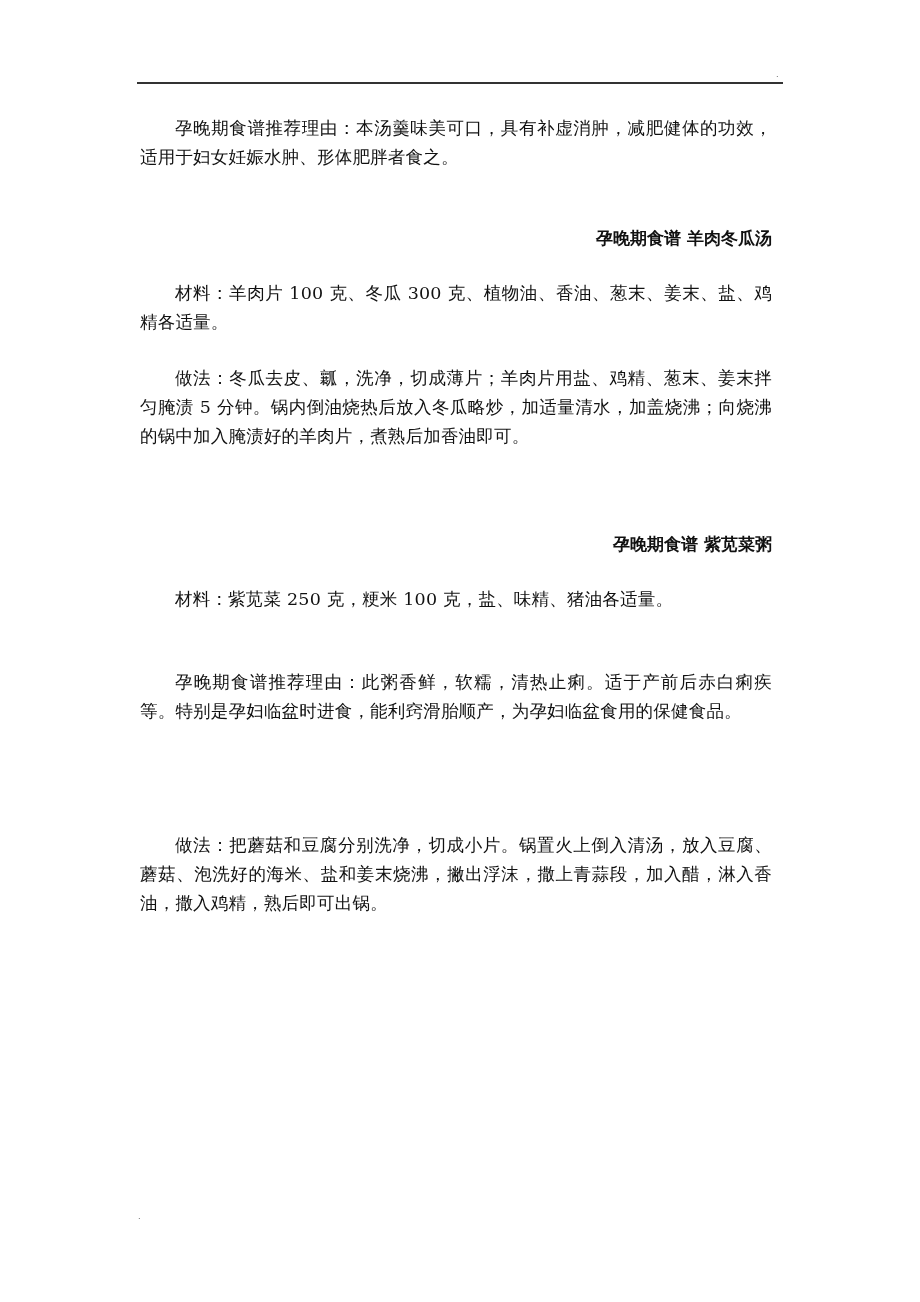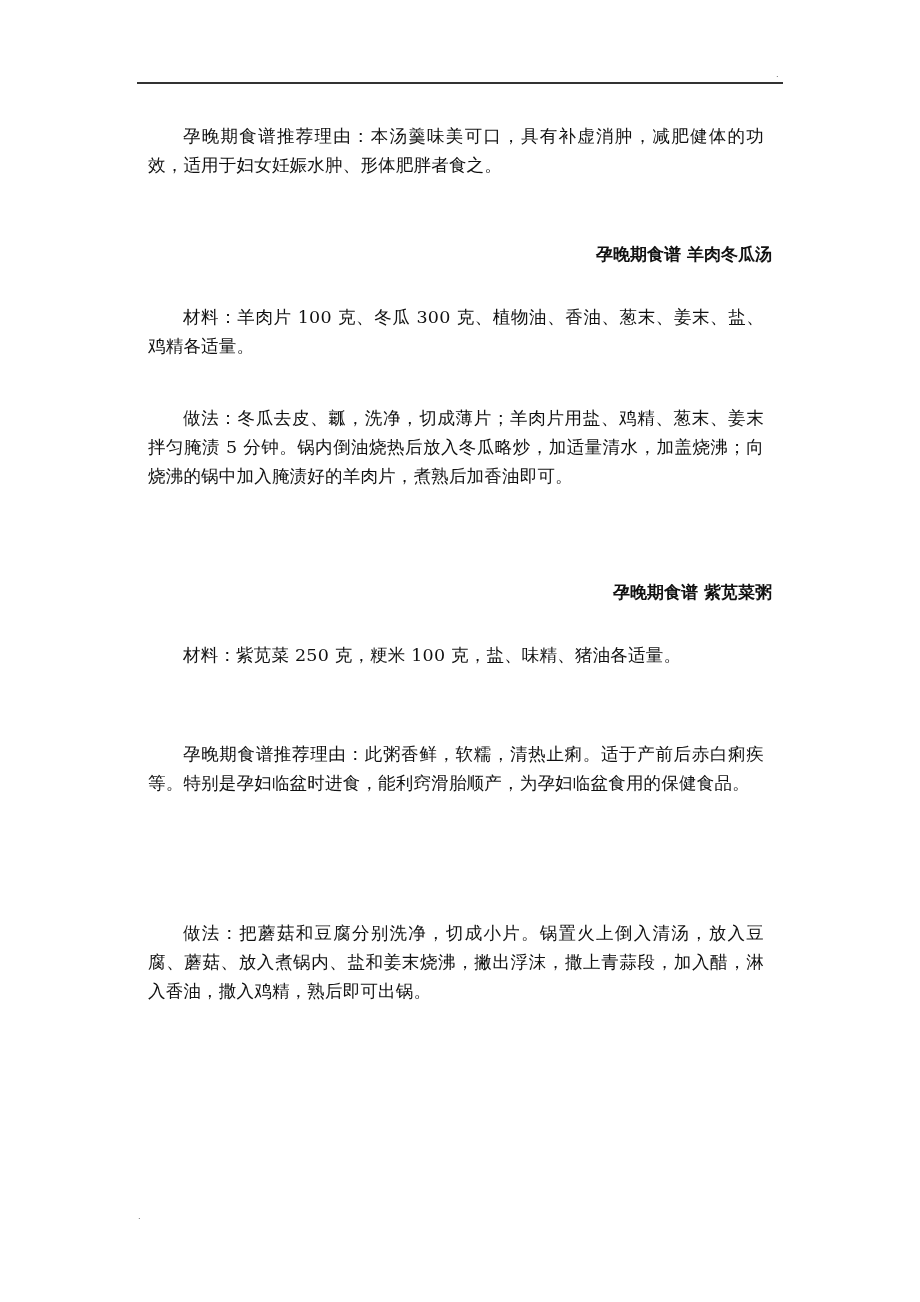--- a/index.html
+++ b/index.html
@@ -3,21 +3,21 @@
   <meta charset="utf-8">
   <style>
     html, body { margin: 0; padding: 0; background: #ffffff; }
     body { width: 920px; height: 1302px; position: relative; overflow: hidden;
            font-family: "DejaVu Serif", "Liberation Serif", serif; color: #111; }
     .header-rule { position: absolute; left: 137px; top: 82px; width: 646px; height: 0;
                    border-top: 2px solid #333; }
     .header-dot { position: absolute; left: 776px; top: 70px; font-size: 8px; color: #333; }
     .footer-dot { position: absolute; left: 138px; top: 1212px; font-size: 8px; color: #333; }
     .content { position: absolute; left: 140px; top: 114px; width: 632px; }
-    .para { font-size: 17.5px; line-height: 29px; margin: 8px; text-indent: 35px;
+    .para { font-size: 17.5px; line-height: 29px; margin: 0; text-indent: 35px;
             text-align: justify; letter-spacing: 0.2px; }
     .heading { font-family: "DejaVu Sans", "Liberation Sans", sans-serif; font-weight: bold;
                font-size: 17px; line-height: 29px; margin: 0; padding-left: 35px; text-align: right; }
     .heading.h2 { padding-left: 27px; }
   </style>
 </head>
 <body>
 
 <div class="header-rule"></div>
 <div class="header-dot">.</div>
@@ -37,16 +37,16 @@
   <p class="heading h2">孕晚期食谱  紫苋菜粥</p>
   <div style="height:26px"></div>
   <p class="para">材料：紫苋菜 250 克，粳米 100 克，盐、味精、猪油各适量。</p>
   <div style="height:27px"></div>
   <div style="height:27px"></div>
   <p class="para">孕晚期食谱推荐理由：此粥香鲜，软糯，清热止痢。适于产前后赤白痢疾等。特别是孕妇临盆时进食，能利窍滑胎顺产，为孕妇临盆食用的保健食品。</p>
 
   <div style="height:52px"></div>
   <div style="height:26px"></div>
   <div style="height:27px"></div>
-  <p class="para">做法：把蘑菇和豆腐分别洗净，切成小片。锅置火上倒入清汤，放入豆腐、蘑菇、放入煮锅内、盐和姜末烧沸，撇出浮沫，撒上青蒜段，加入醋，淋入香油，撒入鸡精，熟后即可出锅。</p>
+  <p class="para">做法：把蘑菇和豆腐分别洗净，切成小片。锅置火上倒入清汤，放入豆腐、蘑菇、泡洗好的海米、盐和姜末烧沸，撇出浮沫，撒上青蒜段，加入醋，淋入香油，撒入鸡精，熟后即可出锅。</p>
 </div>
 
 <div class="footer-dot">.</div>
 
 </body></html>

